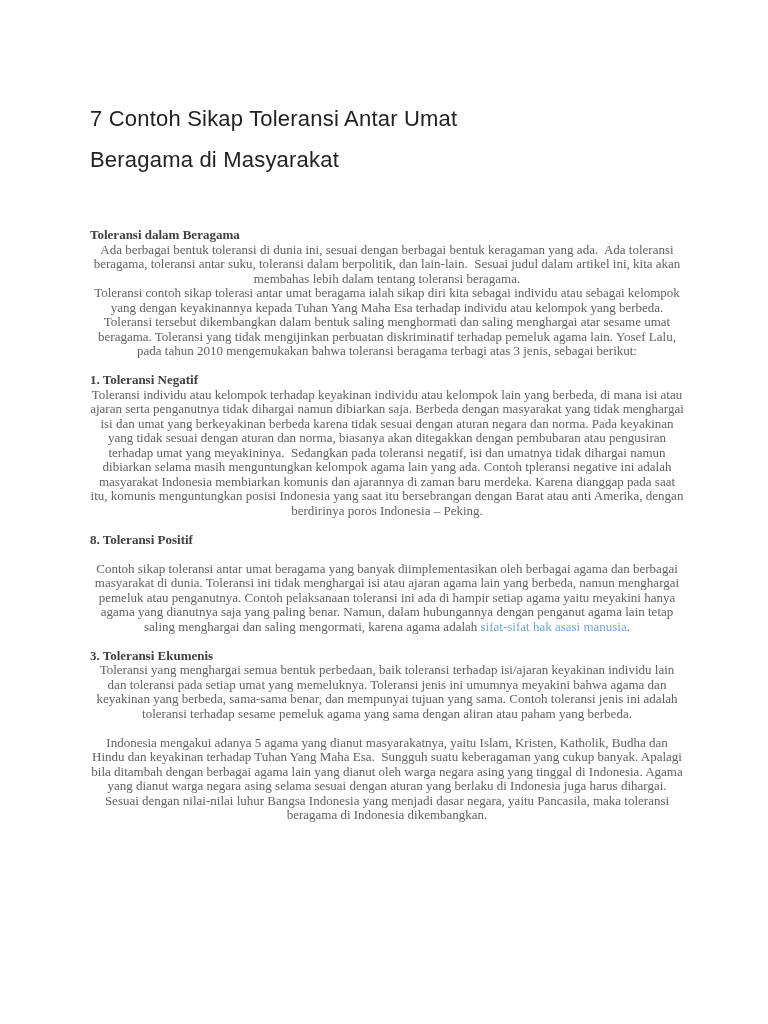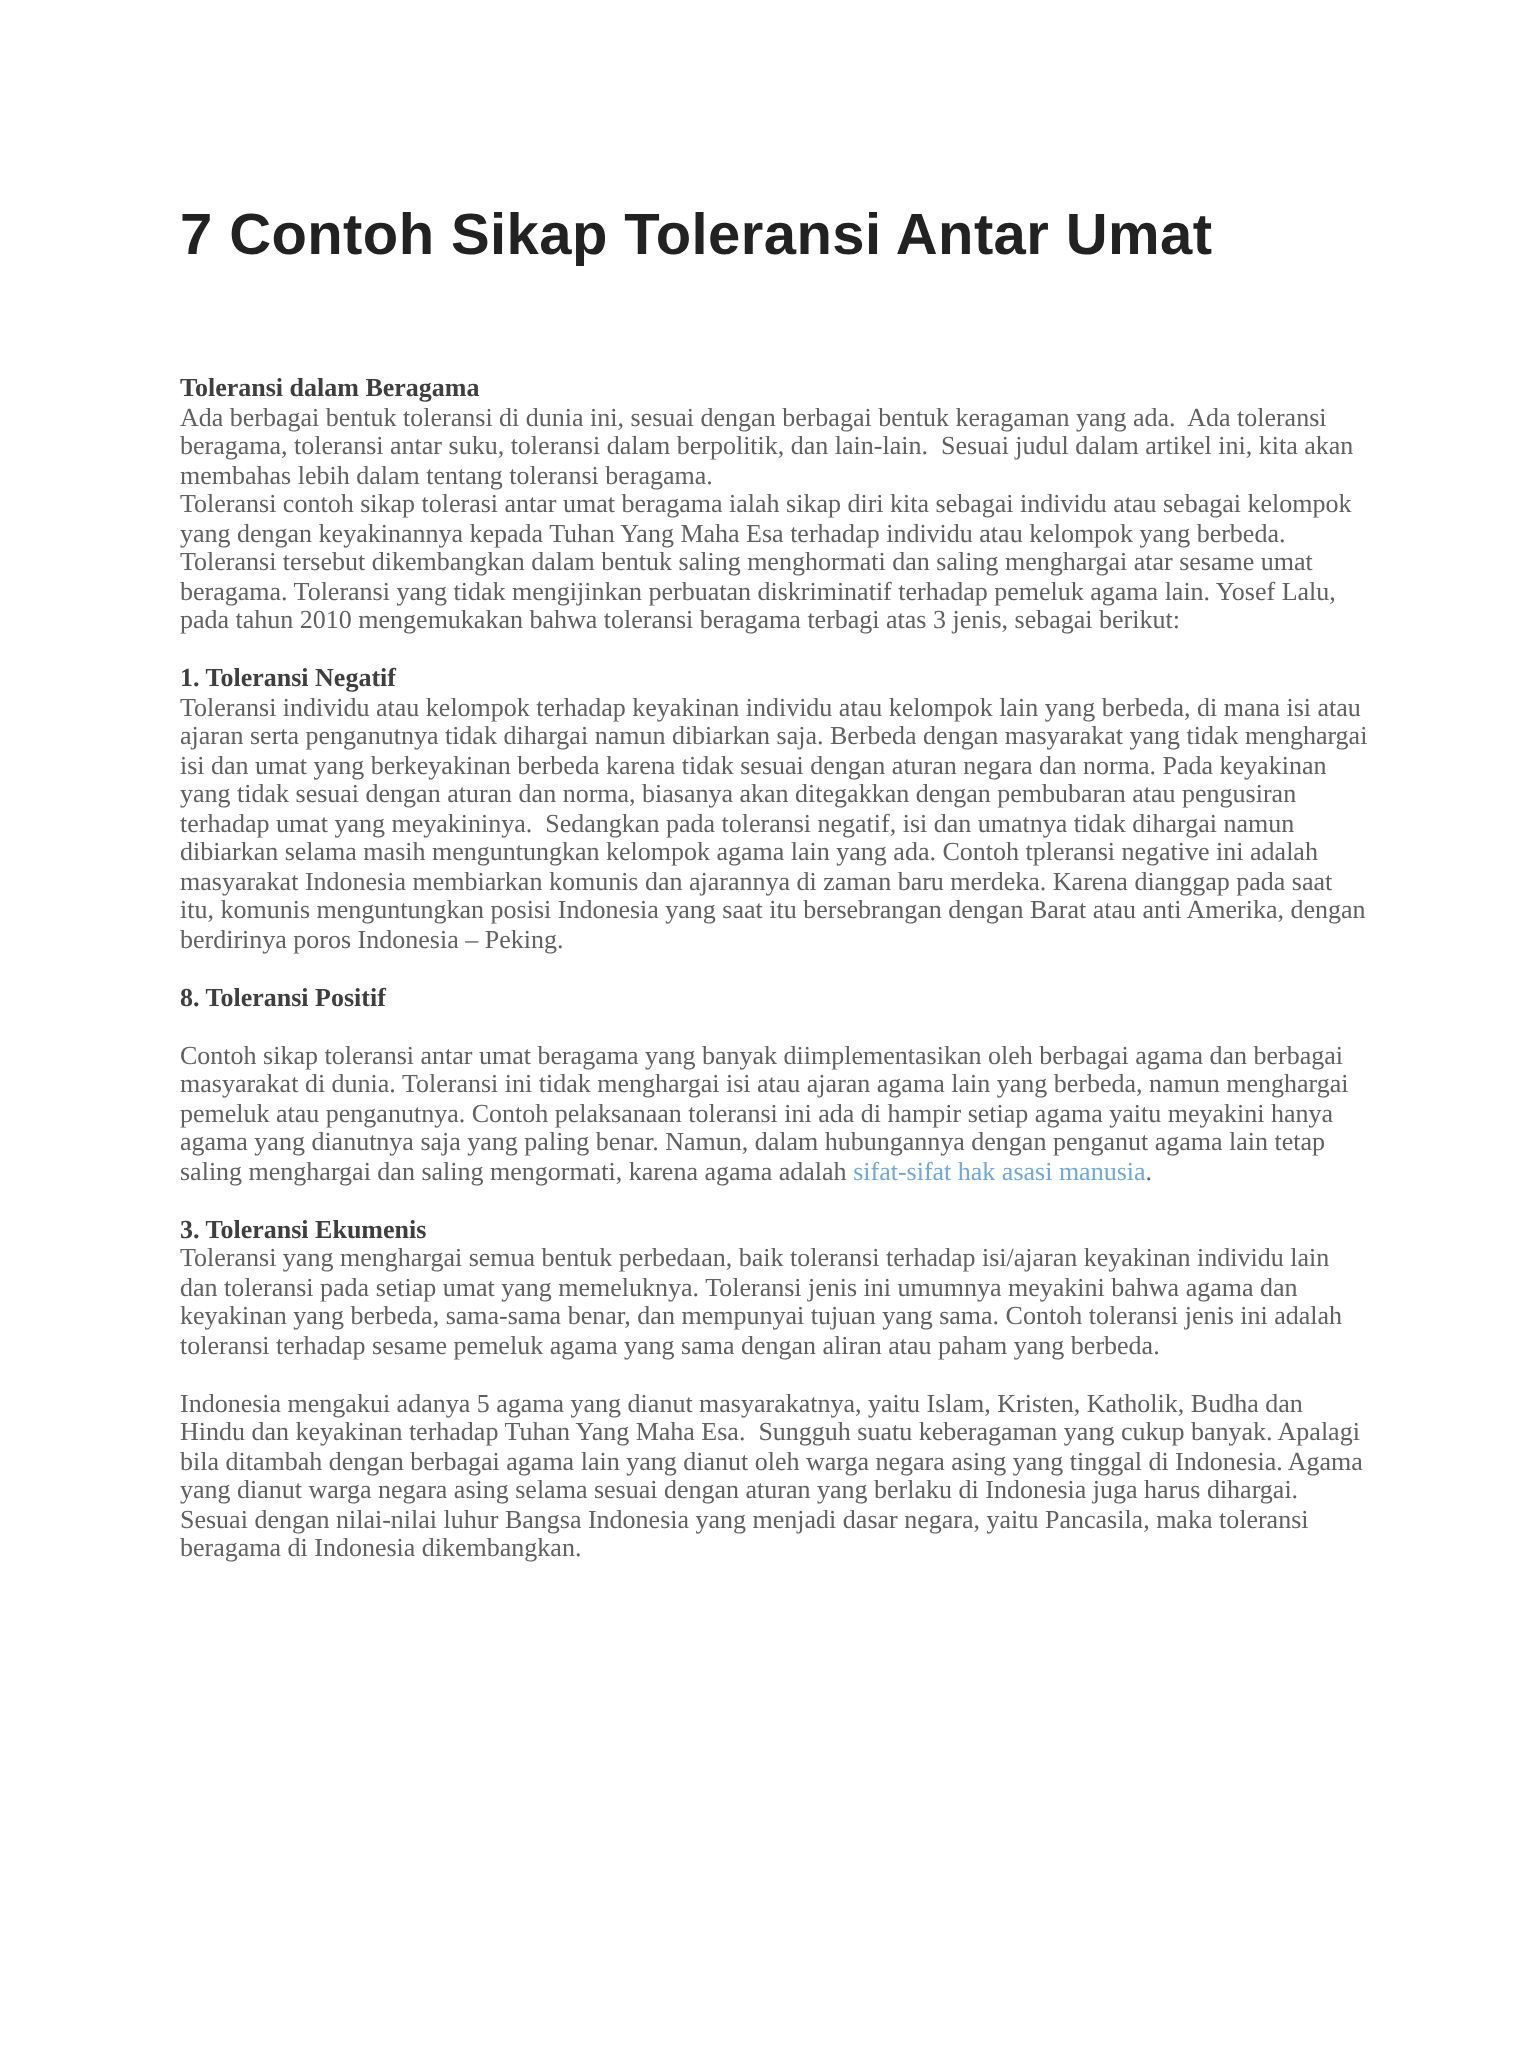--- a/index.html
+++ b/index.html
@@ -22,55 +22,56 @@
     font-family: "Liberation Sans", sans-serif;
   }
   .content {
     position: absolute;
     left: 90px;
     top: 98px;
     width: 594px;
   }
   .doc-title {
     margin: 0 0 48px 0;
-    font-size: 29px;
+    font-size: 22px;
     line-height: 41px;
-    font-weight: 700;
+    font-weight: 400;
     color: var(--title-color);
     letter-spacing: 0.2px;
   }
   section { margin: 0; font-family: Liberation Serif, serif; }
   section + section { margin-top: 14.5px; }
   h2 {
     margin: 0;
     font-size: 13px;
     line-height: 14.5px;
     font-weight: 700;
     color: var(--heading-color);
   }
   .gap-after-heading h2 { margin-bottom: 14.5px; }
   p {
     margin: 0;
     font-size: 13px;
     line-height: 14.5px;
     color: var(--body-color);
     white-space: pre-wrap;
+    text-align: center;
   }
   a.inline-link {
     color: var(--link-color);
     text-decoration: none;
     cursor: pointer;
   }
 </style>
 </head>
 <body>
 
 <main class="content">
 
-  <h1 class="doc-title"><span>7 Contoh Sikap Toleransi Antar Umat</span><br></h1>
+  <h1 class="doc-title"><span>7 Contoh Sikap Toleransi Antar Umat</span><br><span>Beragama di Masyarakat</span></h1>
 
   <section>
     <h2>Toleransi dalam Beragama</h2>
     <p>Ada berbagai bentuk toleransi di dunia ini, sesuai dengan berbagai bentuk keragaman yang ada.  Ada toleransi beragama, toleransi antar suku, toleransi dalam berpolitik, dan lain-lain.  Sesuai judul dalam artikel ini, kita akan membahas lebih dalam tentang toleransi beragama.</p>
     <p>Toleransi contoh sikap tolerasi antar umat beragama ialah sikap diri kita sebagai individu atau sebagai kelompok yang dengan keyakinannya kepada Tuhan Yang Maha Esa terhadap individu atau kelompok yang berbeda.  Toleransi tersebut dikembangkan dalam bentuk saling menghormati dan saling menghargai atar sesame umat beragama. Toleransi yang tidak mengijinkan perbuatan diskriminatif terhadap pemeluk agama lain. Yosef Lalu, pada tahun 2010 mengemukakan bahwa toleransi beragama terbagi atas 3 jenis, sebagai berikut:</p>
   </section>
 
   <section>
     <h2>1. Toleransi Negatif</h2>
     <p>Toleransi individu atau kelompok terhadap keyakinan individu atau kelompok lain yang berbeda, di mana isi atau ajaran serta penganutnya tidak dihargai namun dibiarkan saja. Berbeda dengan masyarakat yang tidak menghargai isi dan umat yang berkeyakinan berbeda karena tidak sesuai dengan aturan negara dan norma. Pada keyakinan yang tidak sesuai dengan aturan dan norma, biasanya akan ditegakkan dengan pembubaran atau pengusiran terhadap umat yang meyakininya.  Sedangkan pada toleransi negatif, isi dan umatnya tidak dihargai namun dibiarkan selama masih menguntungkan kelompok agama lain yang ada. Contoh tpleransi negative ini adalah masyarakat Indonesia membiarkan komunis dan ajarannya di zaman baru merdeka. Karena dianggap pada saat itu, komunis menguntungkan posisi Indonesia yang saat itu bersebrangan dengan Barat atau anti Amerika, dengan berdirinya poros Indonesia – Peking.</p>

